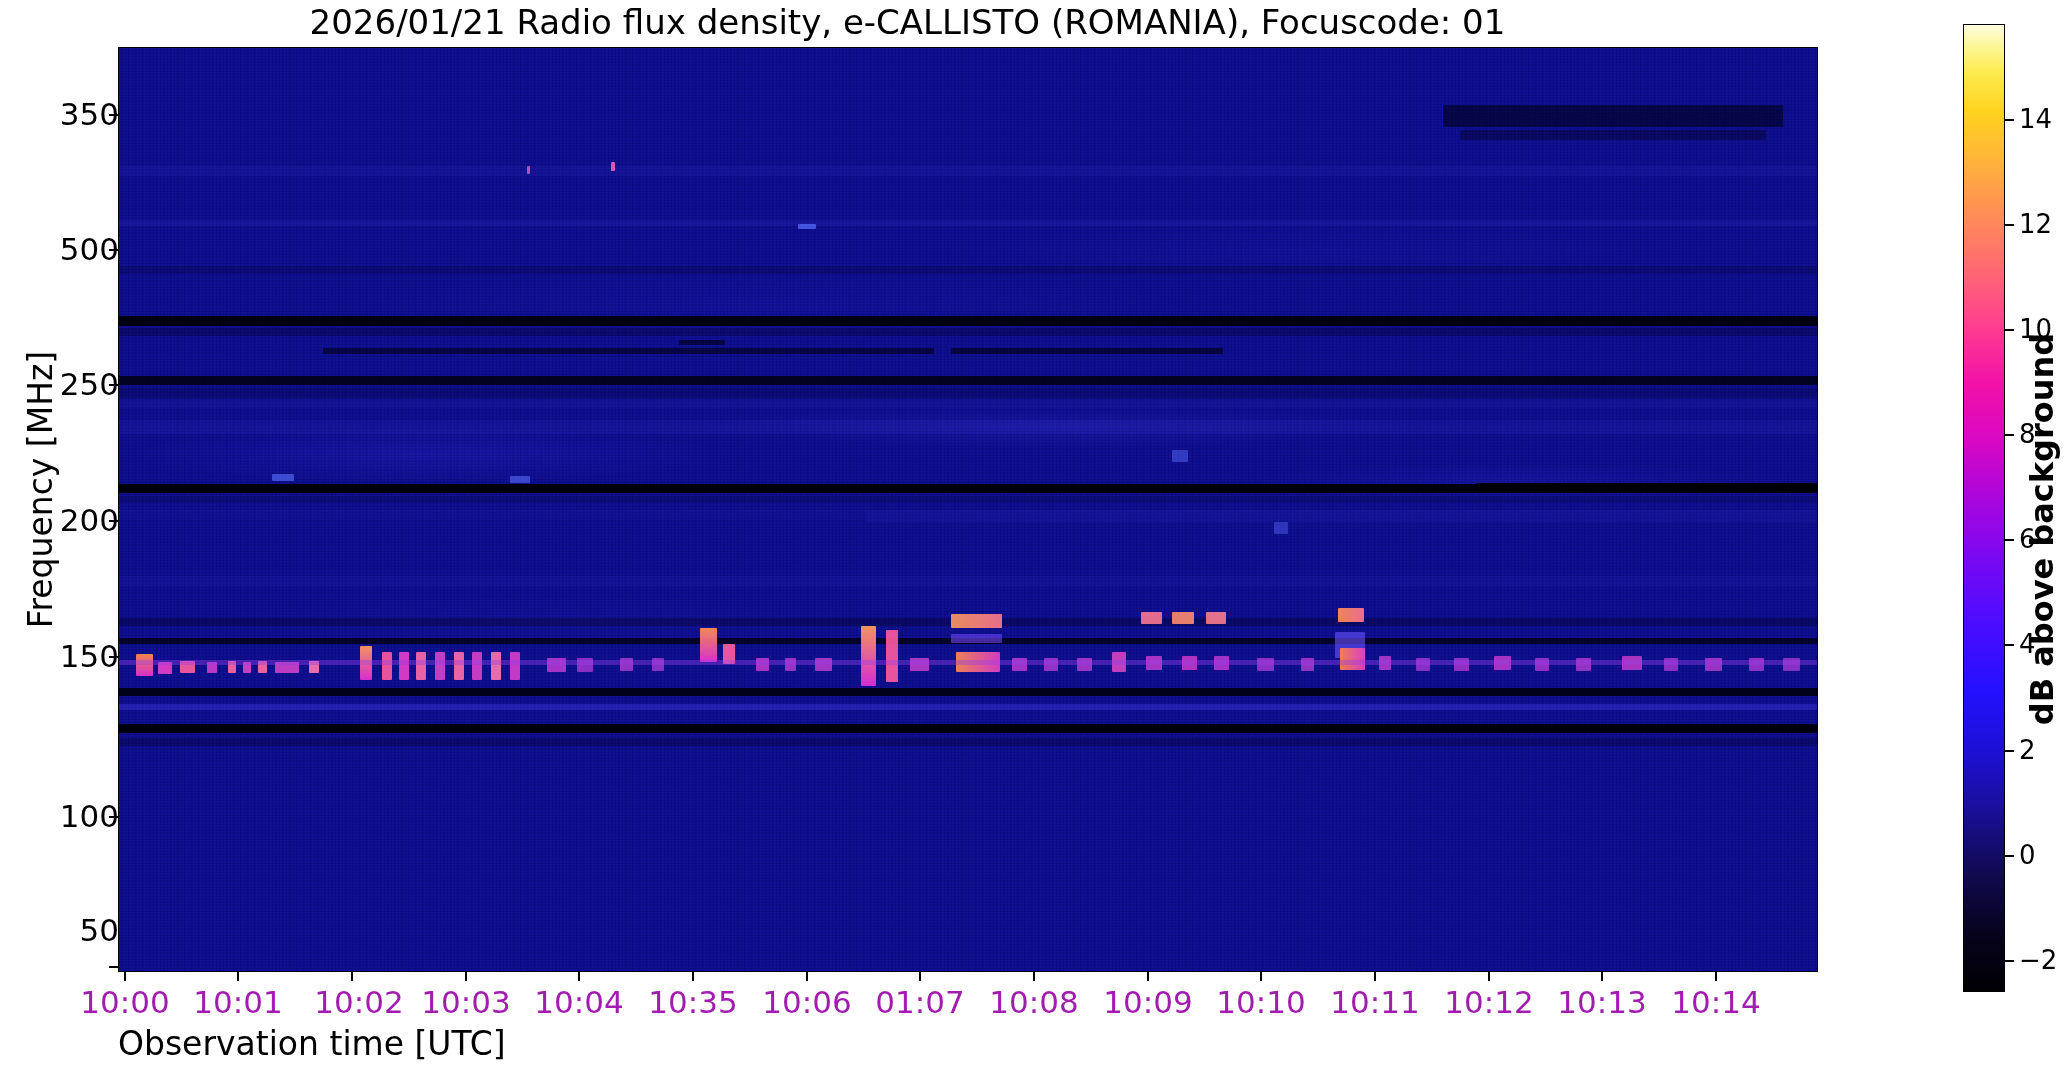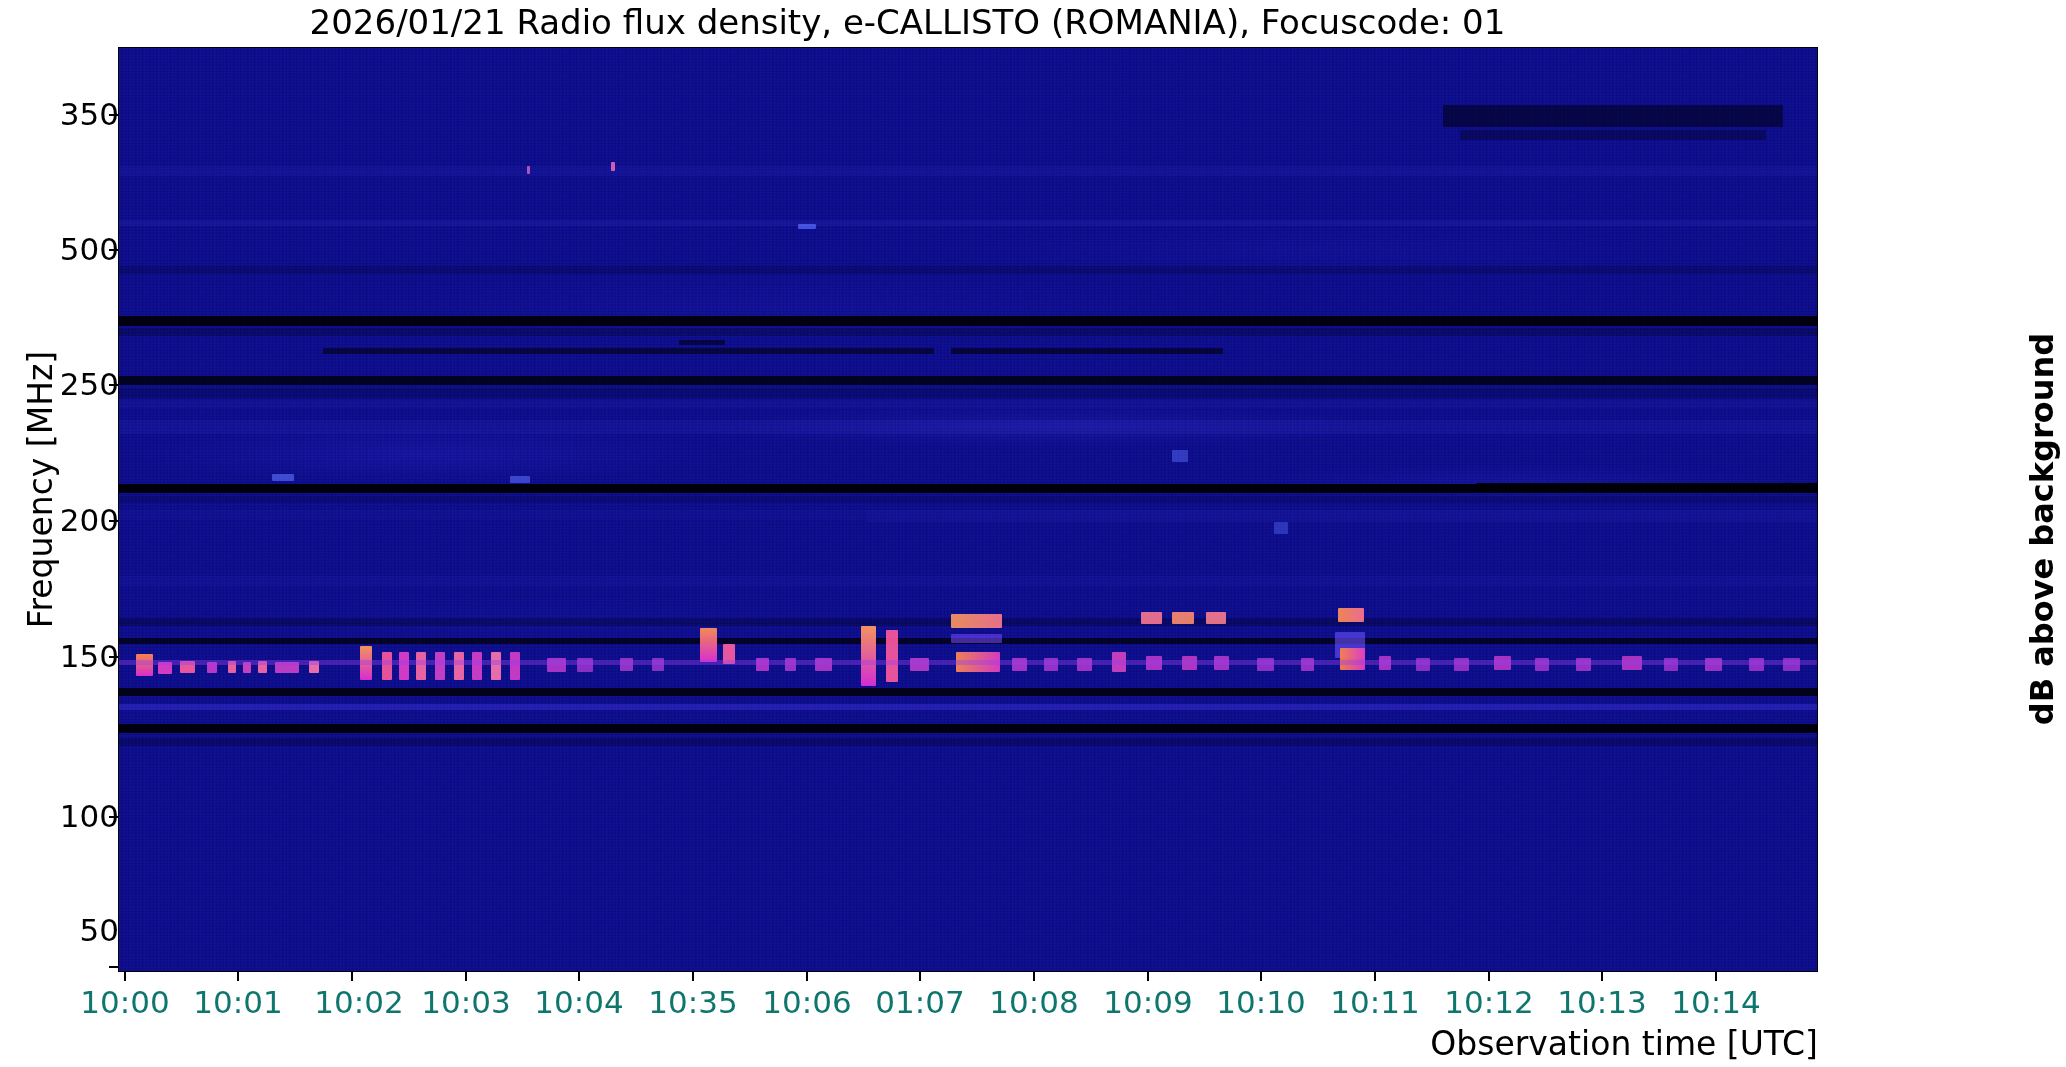--- a/index.html
+++ b/index.html
@@ -133,21 +133,21 @@
     position: absolute;
     width: 2px;
     height: 9px;
     background: #000000;
     top: 972px;
   }
   .xtick-label {
     position: absolute;
     top: 984px;
     font-size: 31px;
-    color: #0f766e;
+    color: #a21caf;
     white-space: nowrap;
     transform: translateX(-50%);
   }
 
   #ylabel {
     position: absolute;
     left: -360px;
     top: 470px;
     width: 800px;
     text-align: center;
@@ -155,21 +155,21 @@
     color: #000000;
     transform: rotate(-90deg);
     transform-origin: 50% 50%;
     white-space: nowrap;
   }
   #xlabel {
     position: absolute;
     left: 118px;
     top: 1024px;
     width: 1700px;
-    text-align: right;
+    text-align: left;
     font-size: 33px;
     color: #000000;
     white-space: nowrap;
   }
 
   
   #colorbar-wrap {
     position: absolute;
     left: 1963px;
     top: 24px;
@@ -430,18 +430,48 @@
 
     <div class="xtick-mark" style="left:1601px"></div>
     <div class="xtick-label" style="left:1602px">10:13</div>
 
     <div class="xtick-mark" style="left:1715px"></div>
     <div class="xtick-label" style="left:1716px">10:14</div>
   </div>
 
   <div id="xlabel">Observation time [UTC]</div>
 
+  <div id="colorbar-wrap">
+    <div id="colorbar-gradient"></div>
+
+    <div class="cbtick-mark" style="top:95px"></div>
+    <div class="cbtick-label" style="top:80px">14</div>
+
+    <div class="cbtick-mark" style="top:200px"></div>
+    <div class="cbtick-label" style="top:185px">12</div>
+
+    <div class="cbtick-mark" style="top:305px"></div>
+    <div class="cbtick-label" style="top:290px">10</div>
+
+    <div class="cbtick-mark" style="top:410px"></div>
+    <div class="cbtick-label" style="top:395px">8</div>
+
+    <div class="cbtick-mark" style="top:515px"></div>
+    <div class="cbtick-label" style="top:500px">6</div>
+
+    <div class="cbtick-mark" style="top:620px"></div>
+    <div class="cbtick-label" style="top:605px">4</div>
+
+    <div class="cbtick-mark" style="top:726px"></div>
+    <div class="cbtick-label" style="top:711px">2</div>
+
+    <div class="cbtick-mark" style="top:831px"></div>
+    <div class="cbtick-label" style="top:816px">0</div>
+
+    <div class="cbtick-mark" style="top:936px"></div>
+    <div class="cbtick-label" style="top:921px">−2</div>
+  </div>
 
   <div id="cblabel-holder">
     <div id="cblabel-text">dB above background</div>
   </div>
 
 </div>
 
 </body></html>

